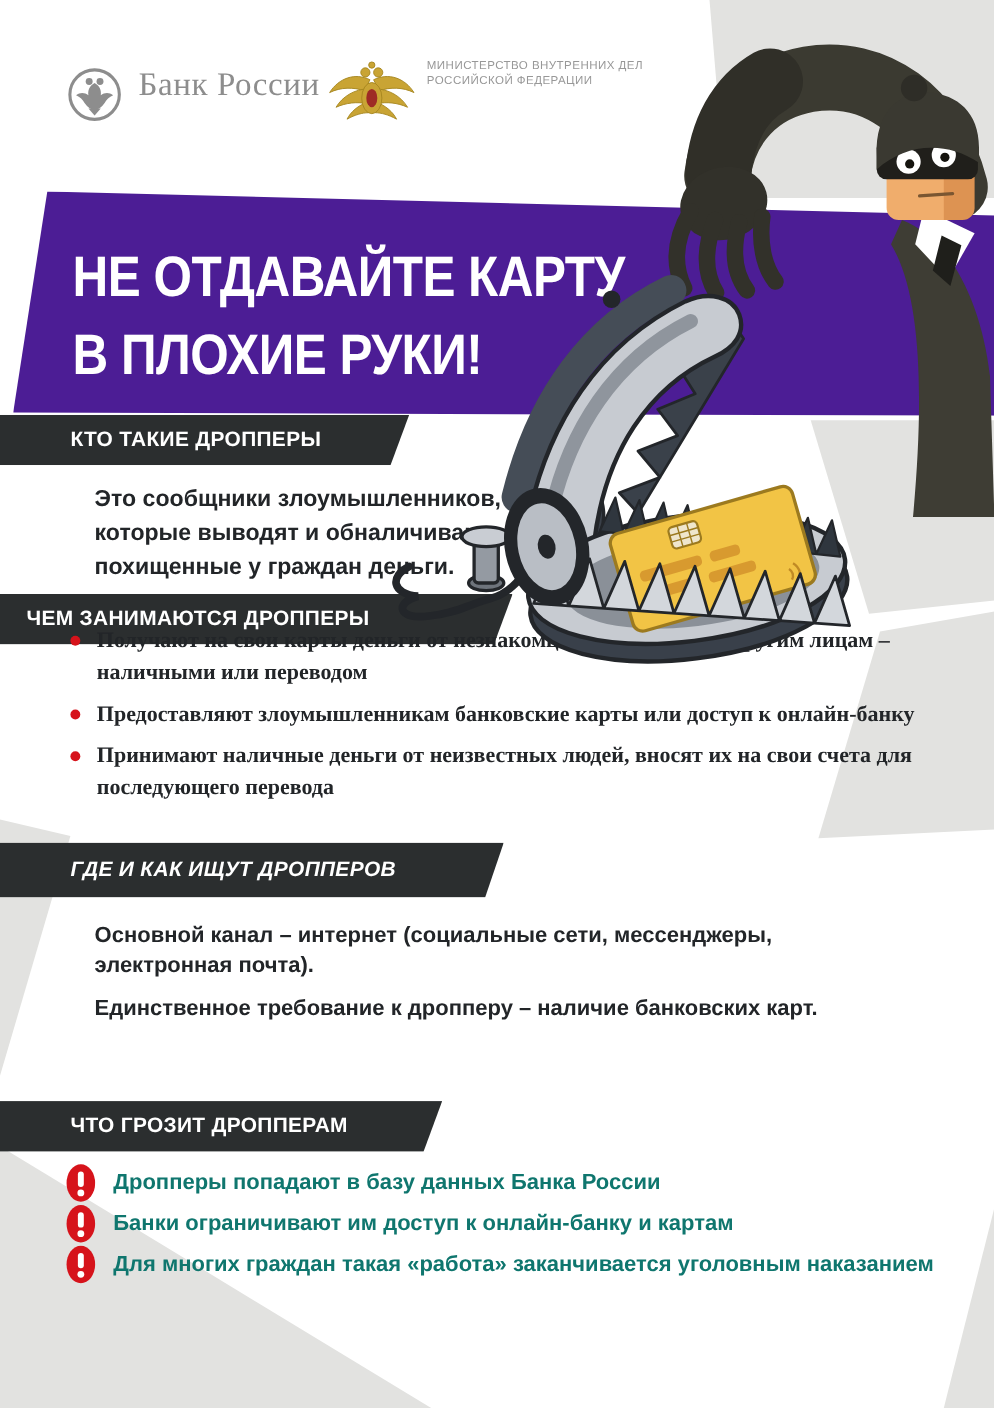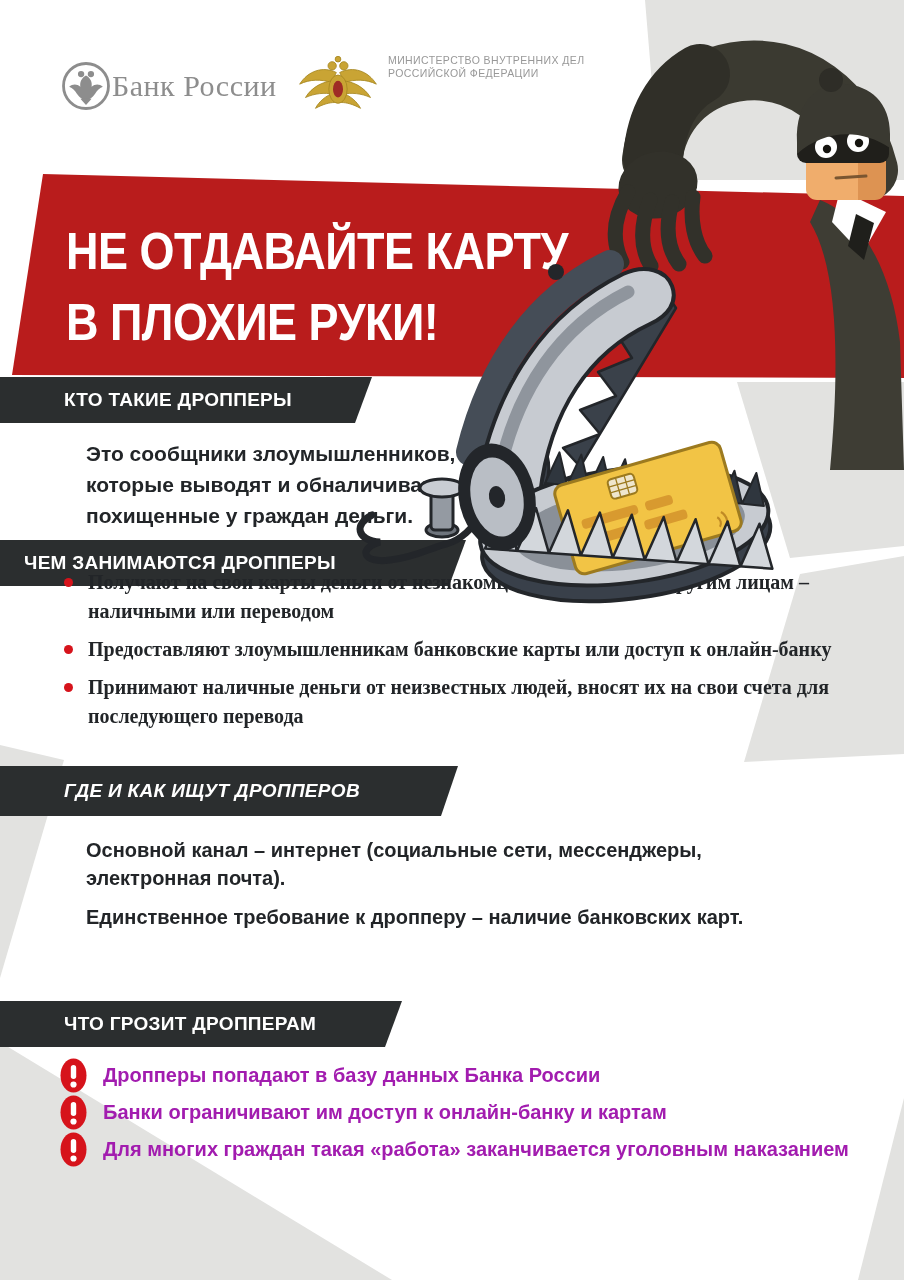--- a/index.html
+++ b/index.html
@@ -4,29 +4,29 @@
 <style>
   html,body{margin:0;padding:0;background:#888;}
   .poster{
     position:relative;width:904px;height:1280px;background:#ffffff;
     overflow:hidden;font-family:"Liberation Sans",sans-serif;margin:0 auto;
   }
   svg{display:block;}
   .bg-shapes{position:absolute;inset:0;z-index:0;}
 
   
-  .header-bank{position:absolute;left:60px;top:60px;display:flex;align-items:center;z-index:3;}
+  .header-bank{position:absolute;left:60px;top:60px;display:flex;gap:14px;z-index:3;}
   .bank-label{font-family:"Liberation Serif",serif;font-size:30px;color:#8d8d8d;letter-spacing:.5px;}
   .header-mvd{position:absolute;left:298px;top:54px;display:flex;align-items:flex-start;gap:10px;z-index:3;}
   .mvd-text{font-size:10.5px;line-height:13px;color:#989898;letter-spacing:.4px;font-weight:400;}
 
   
   .red-banner{
     position:absolute;left:0;top:170px;width:904px;height:212px;z-index:1;
-    background:#b91c1c;
+    background:#4c1d95;
     clip-path:polygon(43px 4px,904px 26px,904px 208px,12px 205px);
   }
   .title{
     position:absolute;left:66px;top:46px;color:#ffffff;font-weight:700;
     font-size:45px;line-height:62px;letter-spacing:-.5px;
     transform:scaleY(1.15);transform-origin:top left;white-space:nowrap;
   }
 
   
   .banner-heading{
@@ -45,21 +45,21 @@
 
   .bullet-list{left:62px;top:568px;list-style:none;margin:0;padding:0;max-width:790px;font-size:20px;line-height:29px;font-family:Liberation Serif, serif;}
   .bullet-list li{position:relative;padding-left:26px;margin-bottom:9px;}
   .bullet-list li::before{content:"";position:absolute;left:2px;top:10px;width:9px;height:9px;border-radius:50%;background:#d6131b;}
 
   .s3-block{left:86px;top:836px;max-width:706px;font-size:20px;line-height:28px;}
   .s3-block p{margin:0 0 11px 0;}
 
   .warn-list{left:60px;top:1060px;}
   .warn-row{display:flex;align-items:center;gap:16px;margin-bottom:6px;height:31px;}
-  .warn-row .warn-text{font-size:20px;color:#a21caf;font-weight:700;white-space:nowrap;}
+  .warn-row .warn-text{font-size:20px;color:#0f766e;font-weight:700;white-space:nowrap;}
 
   .illustration{position:absolute;inset:0;z-index:4;pointer-events:none;}
 </style>
 </head>
 <body>
 
 <div class="poster">
 
   <svg class="bg-shapes" viewBox="0 0 904 1280" width="904" height="1280">
     <g fill="#e2e2e0">

